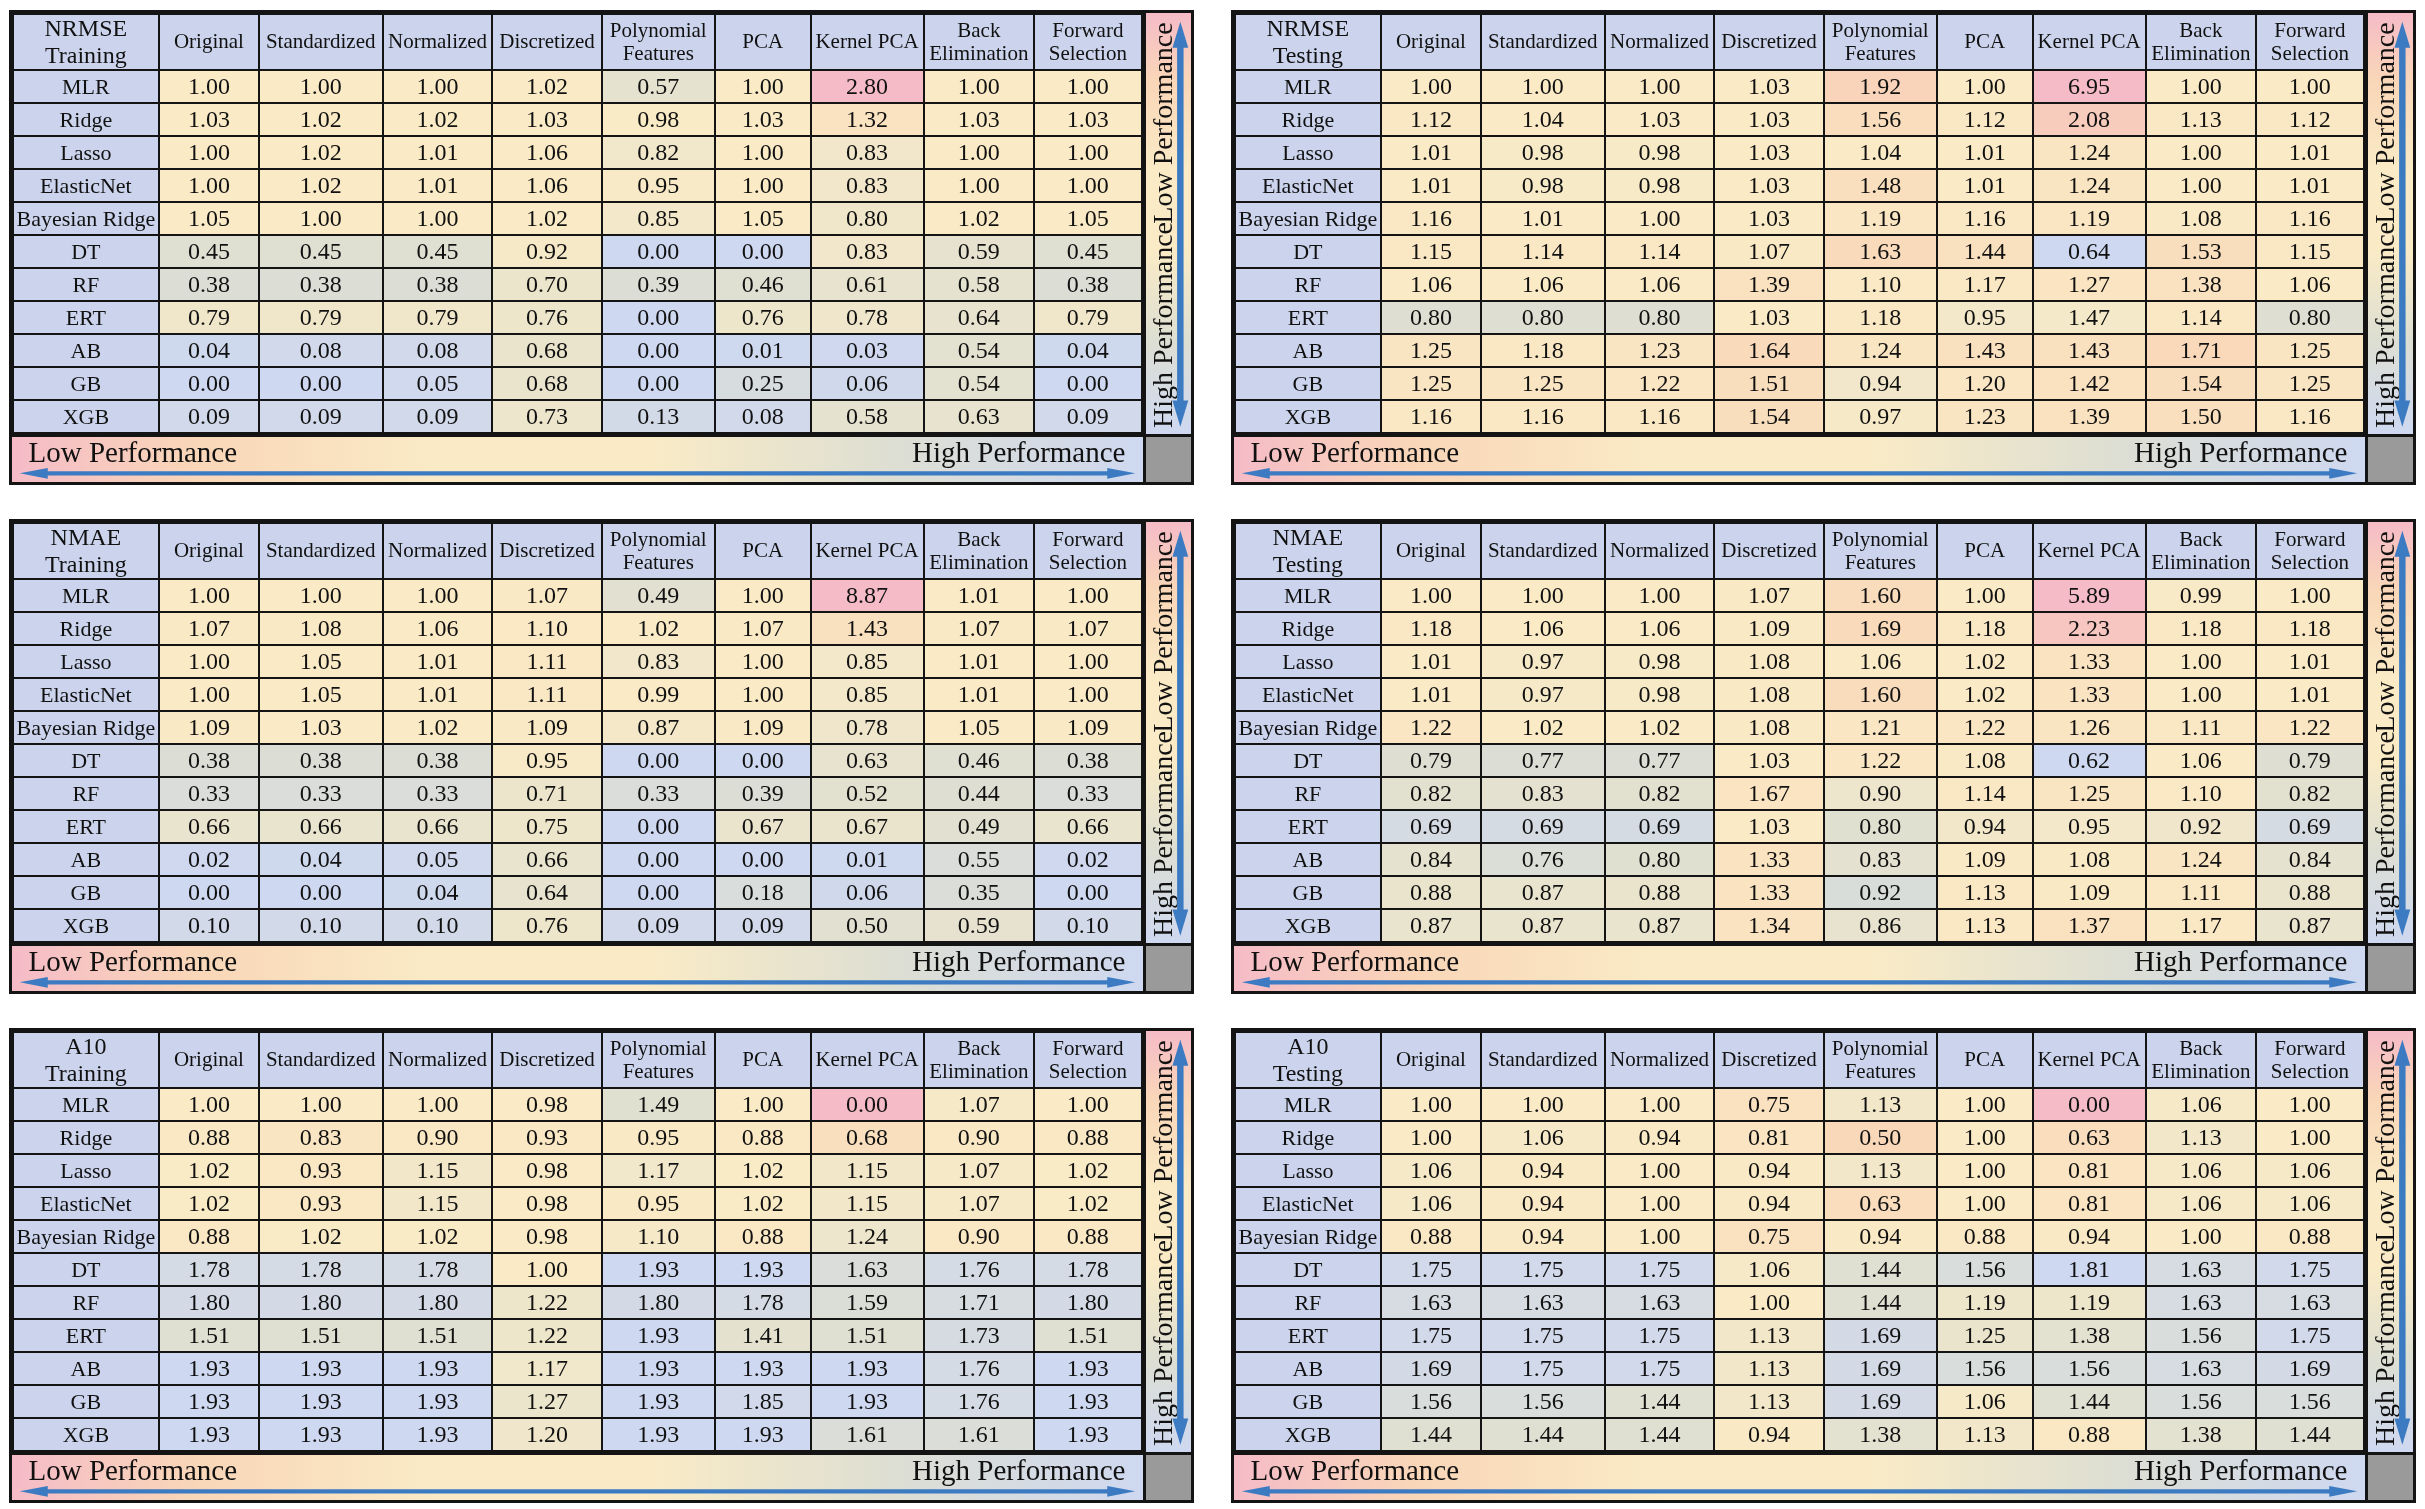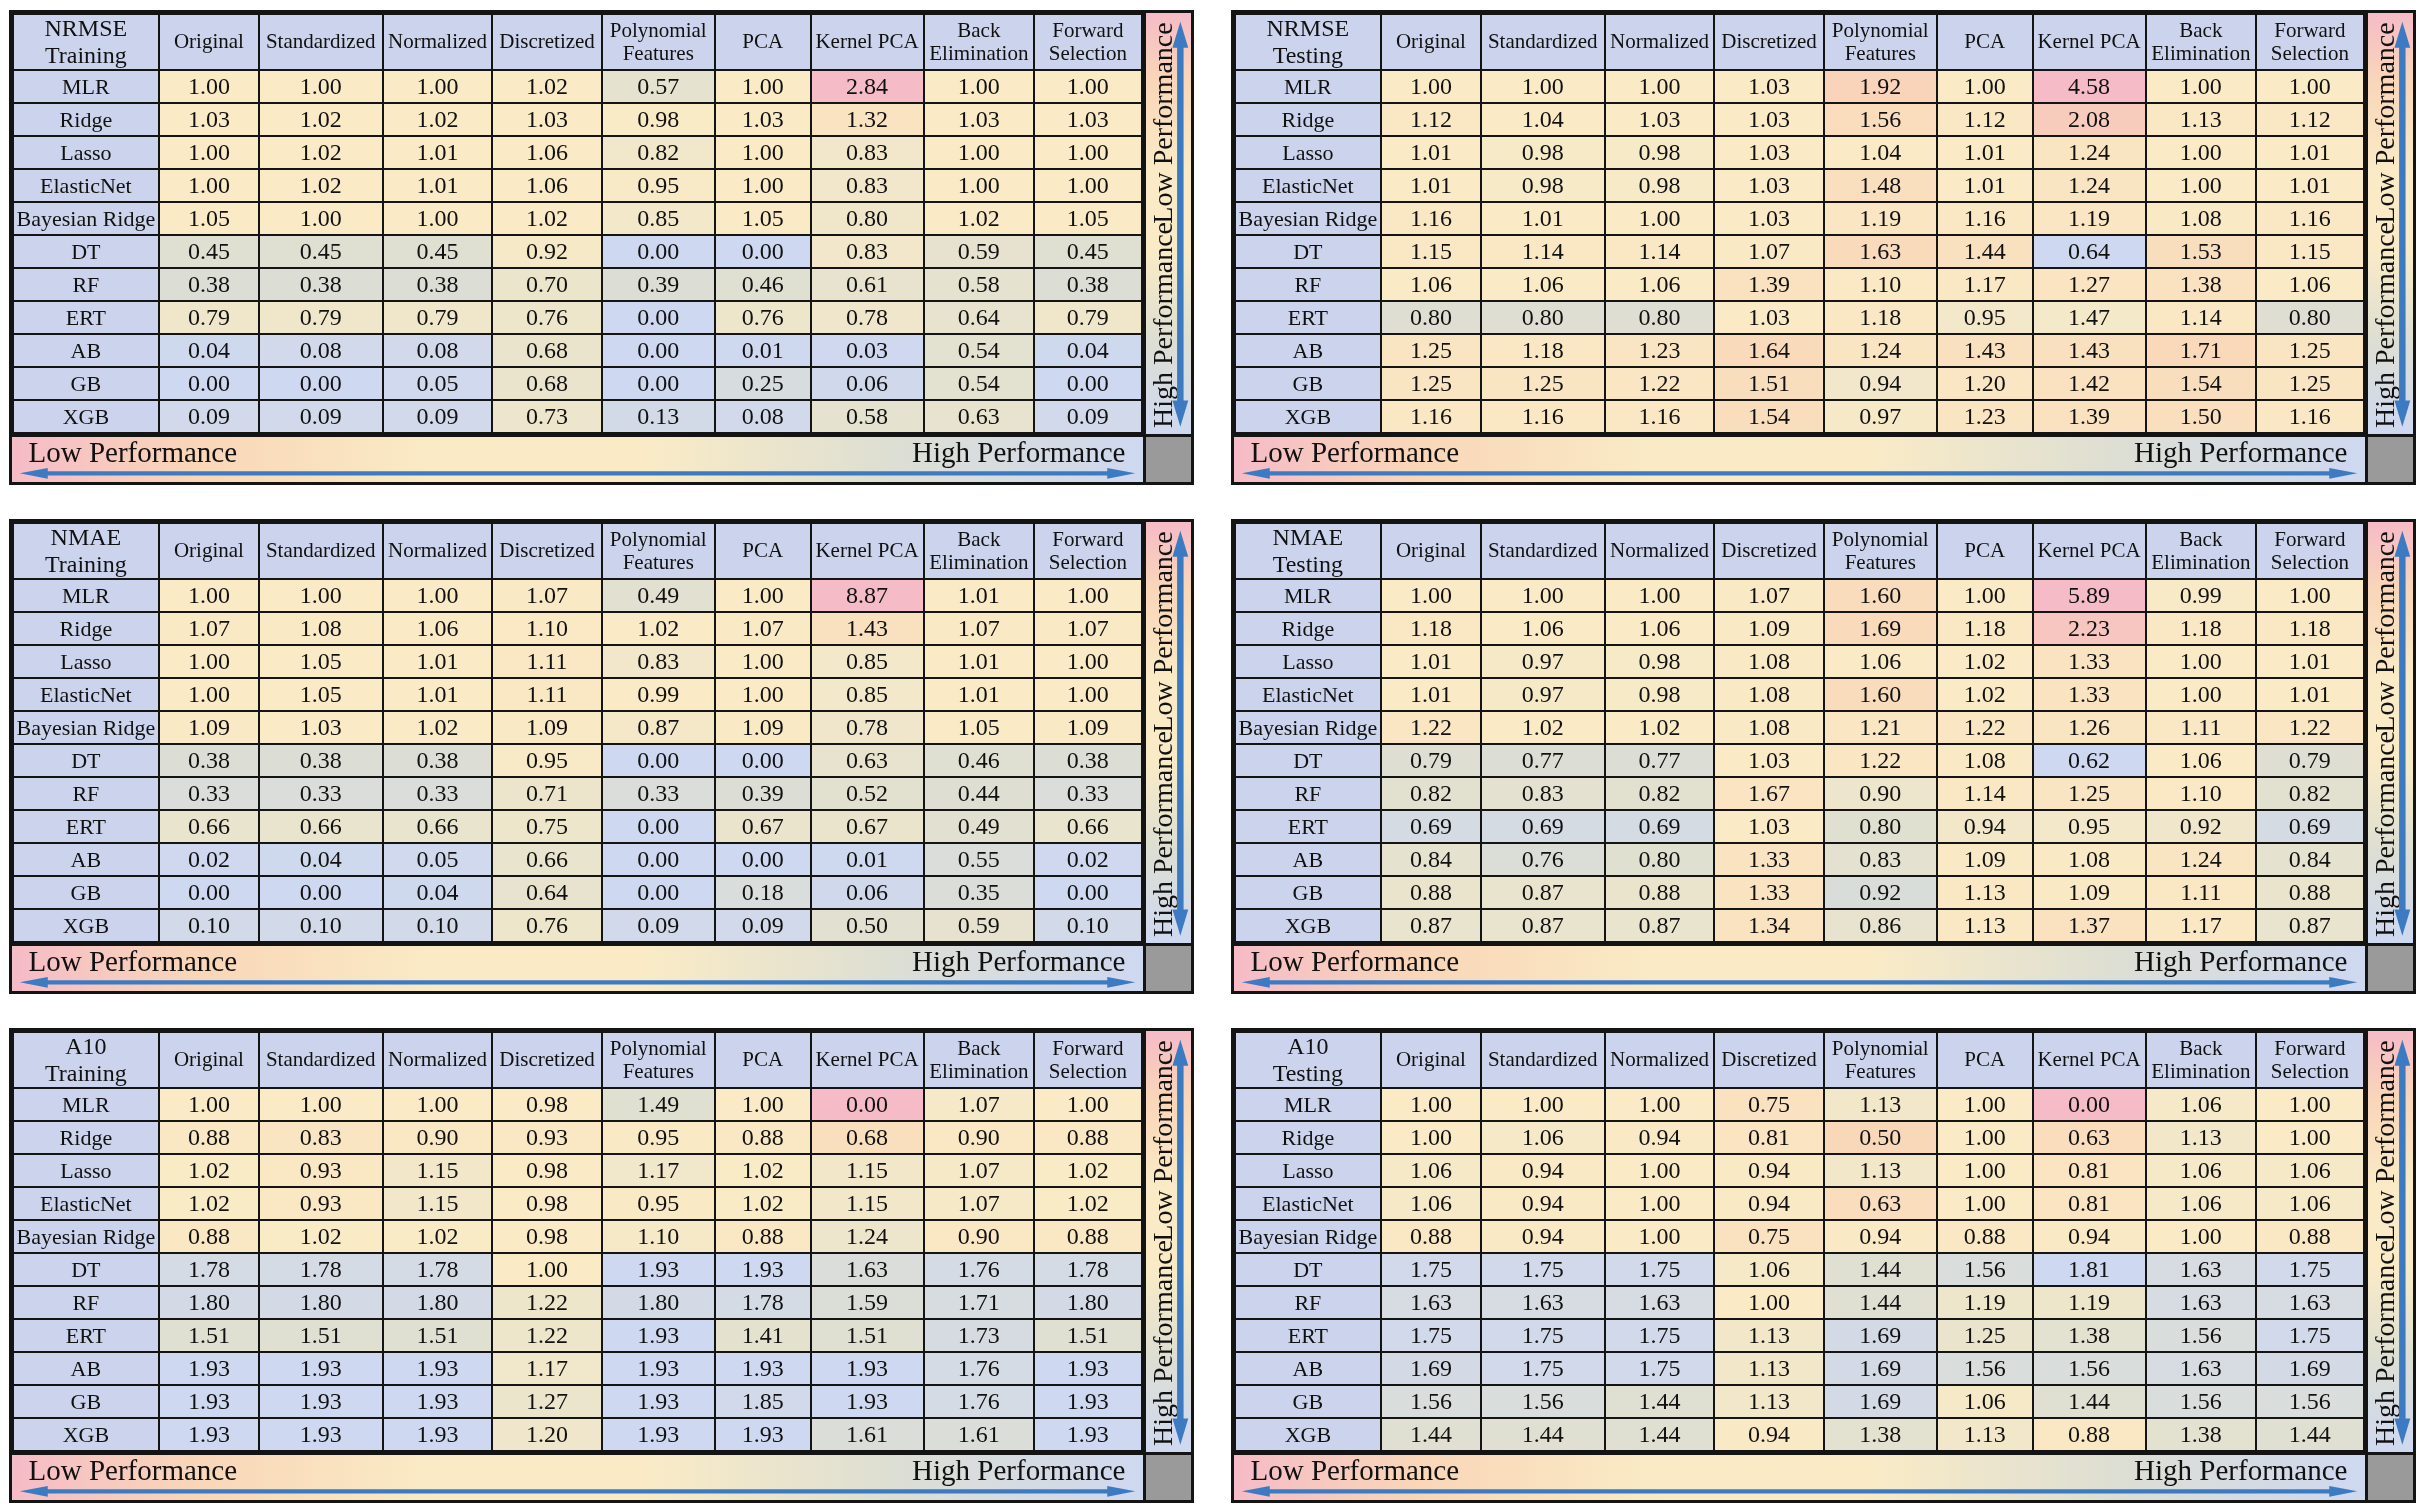--- a/index.html
+++ b/index.html
@@ -67,21 +67,21 @@
         </thead>
         <tbody>
           <tr>
             <td class="row-label">MLR</td>
             <td class="value-cell" style="background: rgb(250, 235, 198);">1.00</td>
             <td class="value-cell" style="background: rgb(250, 235, 198);">1.00</td>
             <td class="value-cell" style="background: rgb(250, 235, 198);">1.00</td>
             <td class="value-cell" style="background: rgb(250, 235, 198);">1.02</td>
             <td class="value-cell" style="background: rgb(229, 226, 207);">0.57</td>
             <td class="value-cell" style="background: rgb(250, 235, 198);">1.00</td>
-            <td class="value-cell" style="background: rgb(245, 187, 199);">2.84</td>
+            <td class="value-cell" style="background: rgb(245, 187, 199);">2.80</td>
             <td class="value-cell" style="background: rgb(250, 235, 198);">1.00</td>
             <td class="value-cell" style="background: rgb(250, 235, 198);">1.00</td>
           </tr>
           <tr>
             <td class="row-label">Ridge</td>
             <td class="value-cell" style="background: rgb(250, 234, 198);">1.03</td>
             <td class="value-cell" style="background: rgb(250, 235, 198);">1.02</td>
             <td class="value-cell" style="background: rgb(250, 235, 198);">1.02</td>
             <td class="value-cell" style="background: rgb(250, 234, 198);">1.03</td>
             <td class="value-cell" style="background: rgb(249, 235, 198);">0.98</td>
@@ -256,21 +256,21 @@
         </thead>
         <tbody>
           <tr>
             <td class="row-label">MLR</td>
             <td class="value-cell" style="background: rgb(250, 235, 198);">1.00</td>
             <td class="value-cell" style="background: rgb(250, 235, 198);">1.00</td>
             <td class="value-cell" style="background: rgb(250, 235, 198);">1.00</td>
             <td class="value-cell" style="background: rgb(250, 234, 198);">1.03</td>
             <td class="value-cell" style="background: rgb(249, 211, 186);">1.92</td>
             <td class="value-cell" style="background: rgb(250, 235, 198);">1.00</td>
-            <td class="value-cell" style="background: rgb(245, 187, 199);">4.58</td>
+            <td class="value-cell" style="background: rgb(245, 187, 199);">6.95</td>
             <td class="value-cell" style="background: rgb(250, 235, 198);">1.00</td>
             <td class="value-cell" style="background: rgb(250, 235, 198);">1.00</td>
           </tr>
           <tr>
             <td class="row-label">Ridge</td>
             <td class="value-cell" style="background: rgb(250, 232, 196);">1.12</td>
             <td class="value-cell" style="background: rgb(250, 234, 197);">1.04</td>
             <td class="value-cell" style="background: rgb(250, 234, 198);">1.03</td>
             <td class="value-cell" style="background: rgb(250, 234, 198);">1.03</td>
             <td class="value-cell" style="background: rgb(249, 221, 189);">1.56</td>

